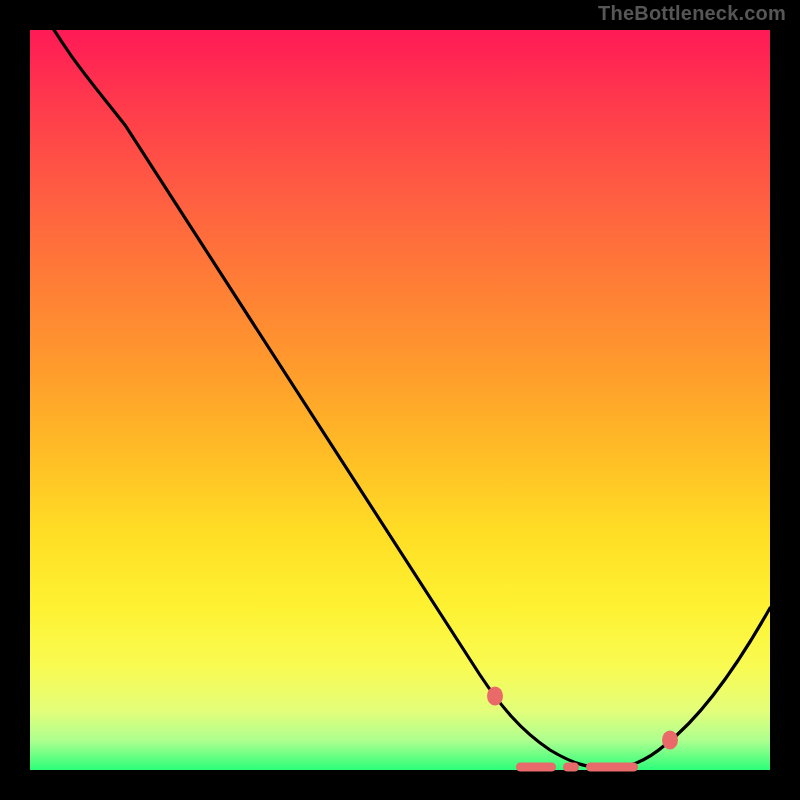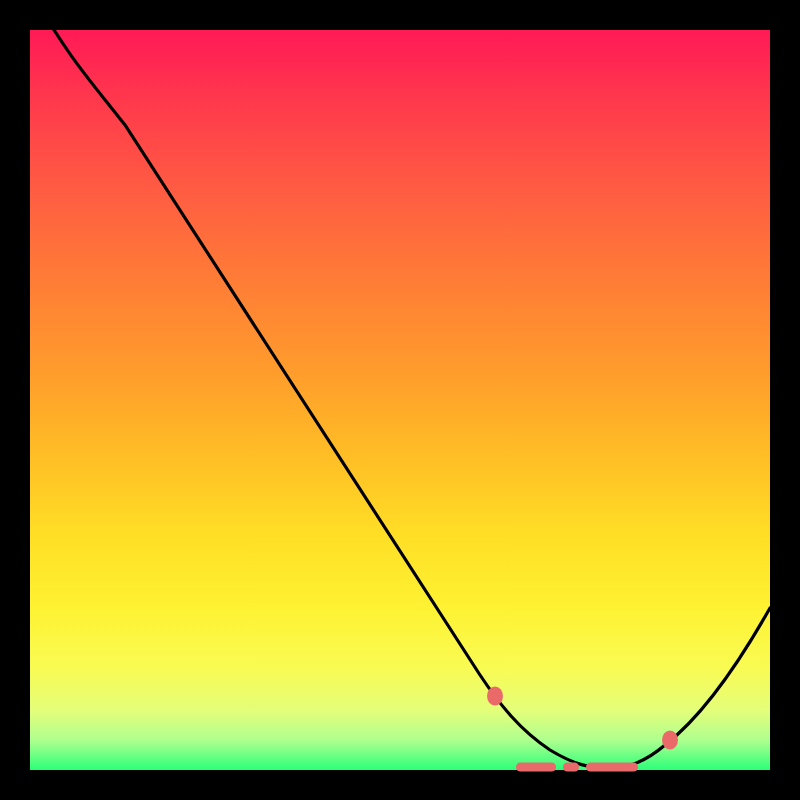--- a/index.html
+++ b/index.html
@@ -56,20 +56,21 @@
     background: #e86a6a;
     border-radius: 5px;
     transform: translateY(-50%);
   }
 </style>
 </head>
 <body>
 
 <div class="container">
 
+  <div class="attribution">TheBottleneck.com</div>
 
   <div class="plot">
     <div class="gradient-bg"></div>
 
     <svg class="curve-svg" viewBox="0 0 740 740" preserveAspectRatio="none">
       <path d="M 0 -40
                C 40 30, 60 50, 95 95
                L 450 645
                C 470 675, 490 700, 520 720
                C 545 735, 560 738, 578 738

